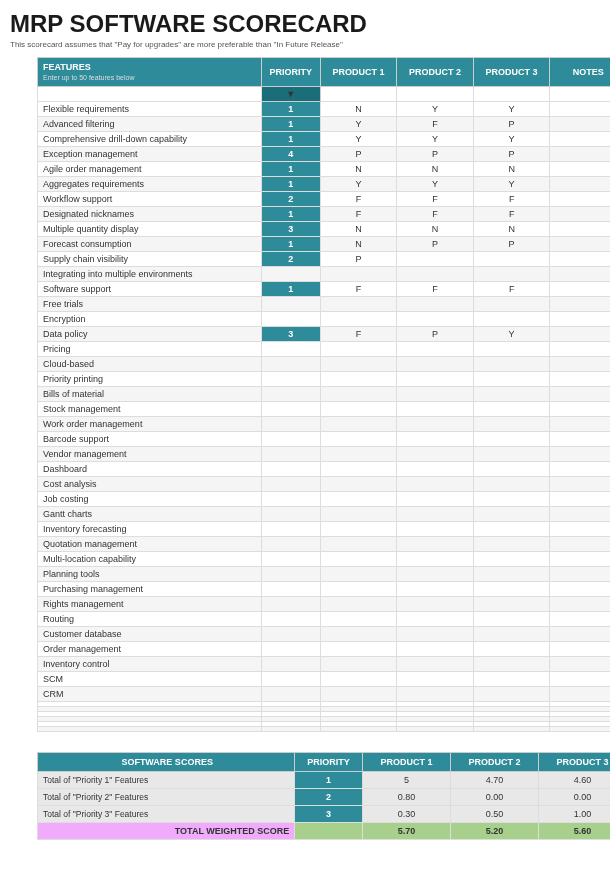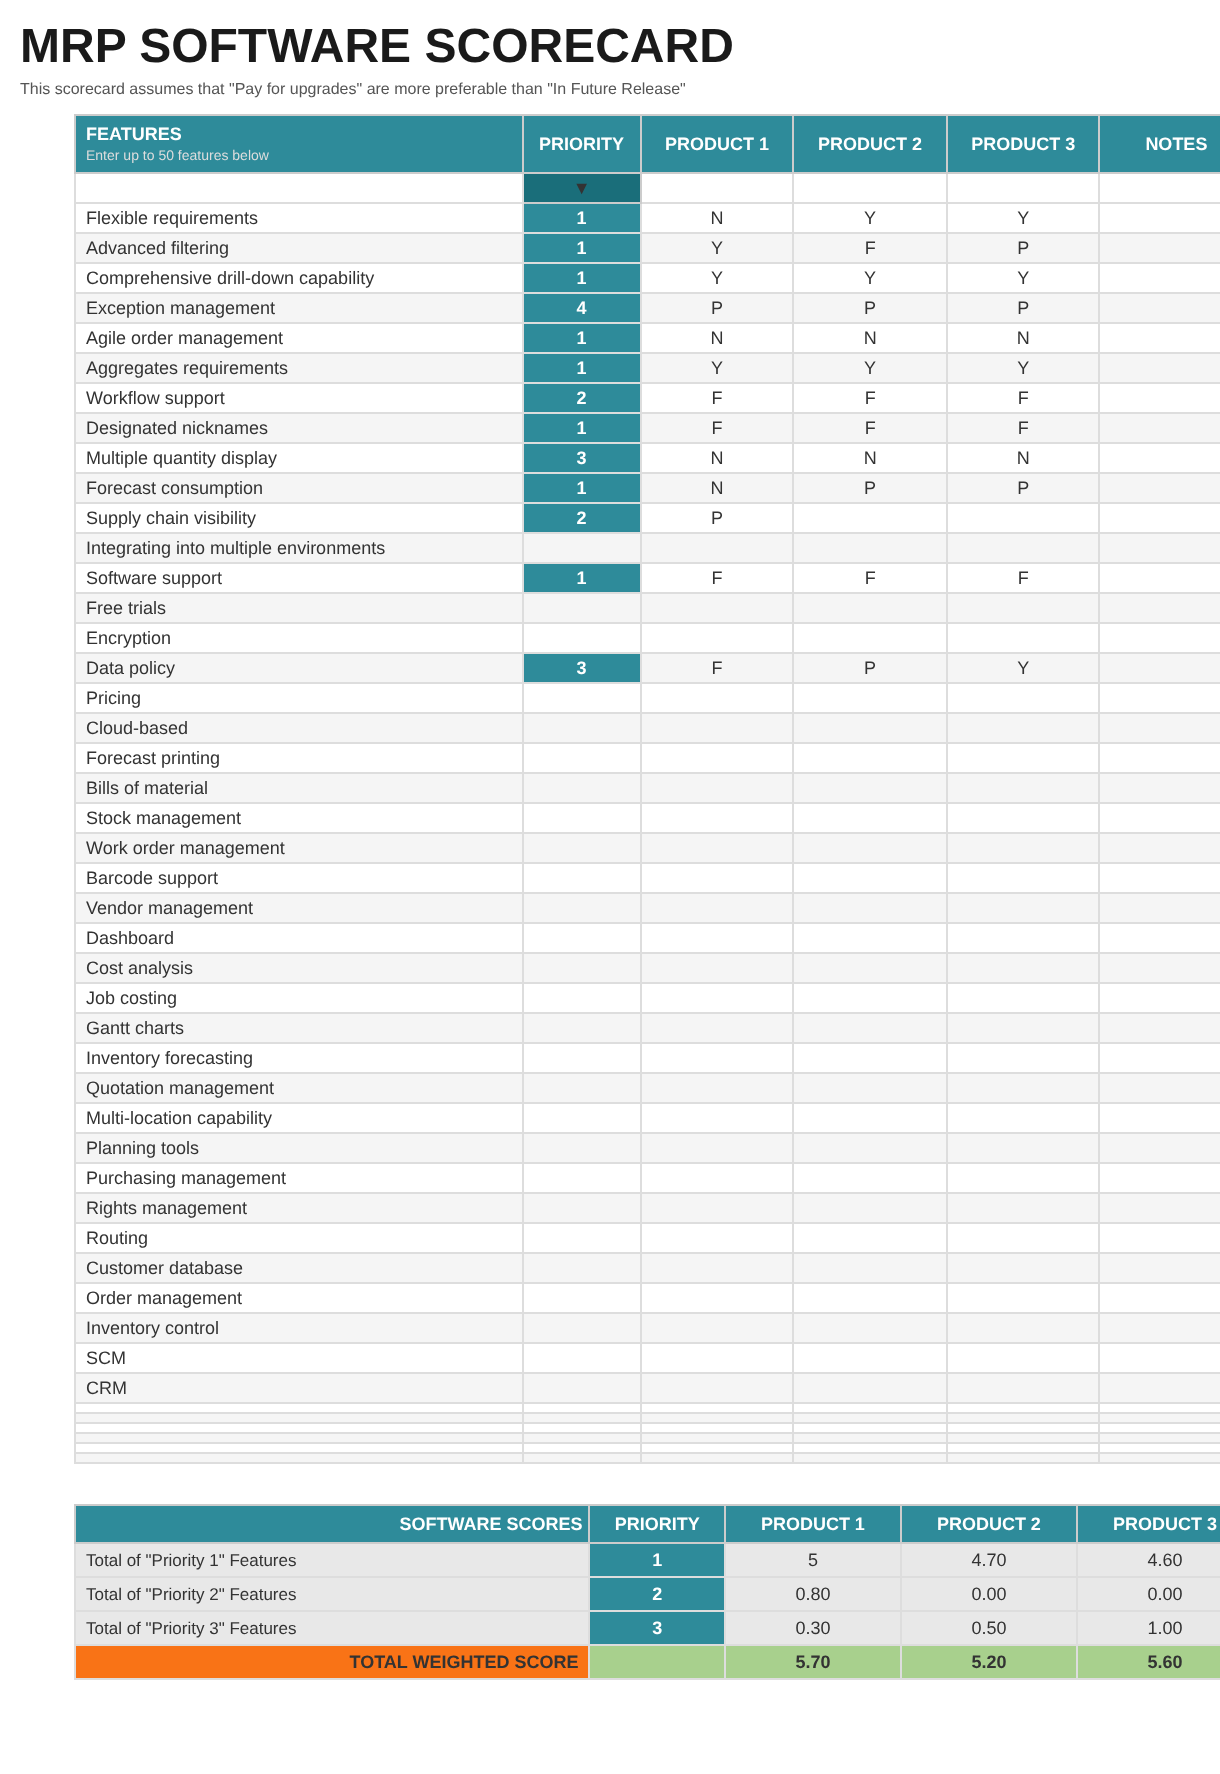--- a/index.html
+++ b/index.html
@@ -83,21 +83,21 @@
     .scores-table th {
       background: #2e8b9a;
       color: #fff;
       padding: 4px 3px;
       text-align: center;
       font-size: 9px;
       font-weight: bold;
       border: 1px solid #ccc;
     }
     .scores-table th.features-header {
-      text-align: right;
+      text-align: center;
       padding-left: 5px;
     }
     .scores-table td {
       border: 1px solid #ddd;
       padding: 3px 3px;
       text-align: center;
       color: #333;
       font-size: 9px;
     }
     .scores-table td.label-cell {
@@ -106,21 +106,21 @@
       background: #e8e8e8;
       font-size: 8.5px;
     }
     .scores-table tr.priority1 td { background: #e8e8e8; }
     .scores-table tr.priority1 td.priority-val { background: #2e8b9a; color: #fff; font-weight: bold; }
     .scores-table tr.priority2 td { background: #e8e8e8; }
     .scores-table tr.priority2 td.priority-val { background: #2e8b9a; color: #fff; font-weight: bold; }
     .scores-table tr.priority3 td { background: #e8e8e8; }
     .scores-table tr.priority3 td.priority-val { background: #2e8b9a; color: #fff; font-weight: bold; }
     .scores-table tr.total td { background: #a8d08d; font-weight: bold; }
-    .scores-table tr.total td.label-cell { background: #f97316; text-align: right; padding-right: 5px; font-weight: bold; font-size: 9px; }
+    .scores-table tr.total td.label-cell { background: #f0abfc; text-align: right; padding-right: 5px; font-weight: bold; font-size: 9px; }
     .col-features { width: 38%; }
     .col-priority { width: 10%; }
     .col-product { width: 13%; }
     .col-notes { width: 13%; }
   </style>
 </head>
 <body>
 
 <div class="title">MRP SOFTWARE SCORECARD</div>
 <div class="subtitle">This scorecard assumes that "Pay for upgrades" are more preferable than "In Future Release"</div>
@@ -286,21 +286,21 @@
       </tr>
       <tr>
         <td class="feature-name">Cloud-based</td>
         <td></td>
         <td></td>
         <td></td>
         <td></td>
         <td></td>
       </tr>
       <tr>
-        <td class="feature-name">Forecast printing</td>
+        <td class="feature-name">Priority printing</td>
         <td></td>
         <td></td>
         <td></td>
         <td></td>
         <td></td>
       </tr>
       <tr>
         <td class="feature-name">Bills of material</td>
         <td></td>
         <td></td>

